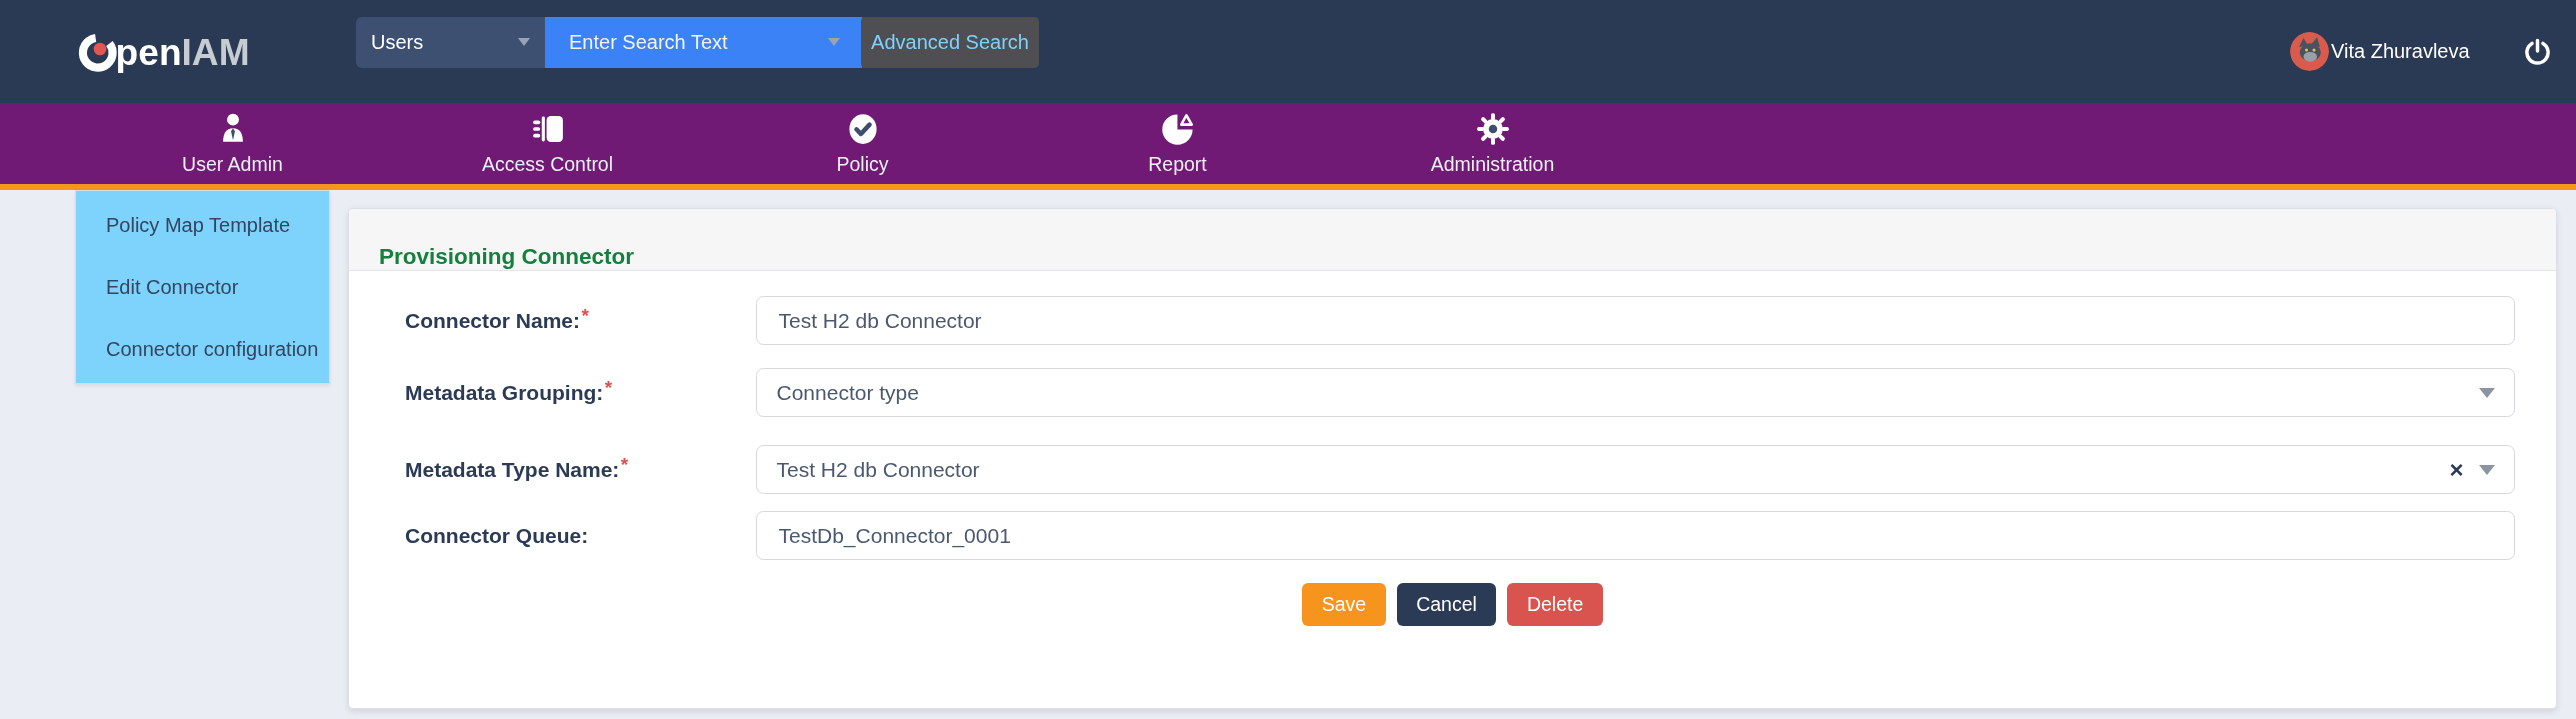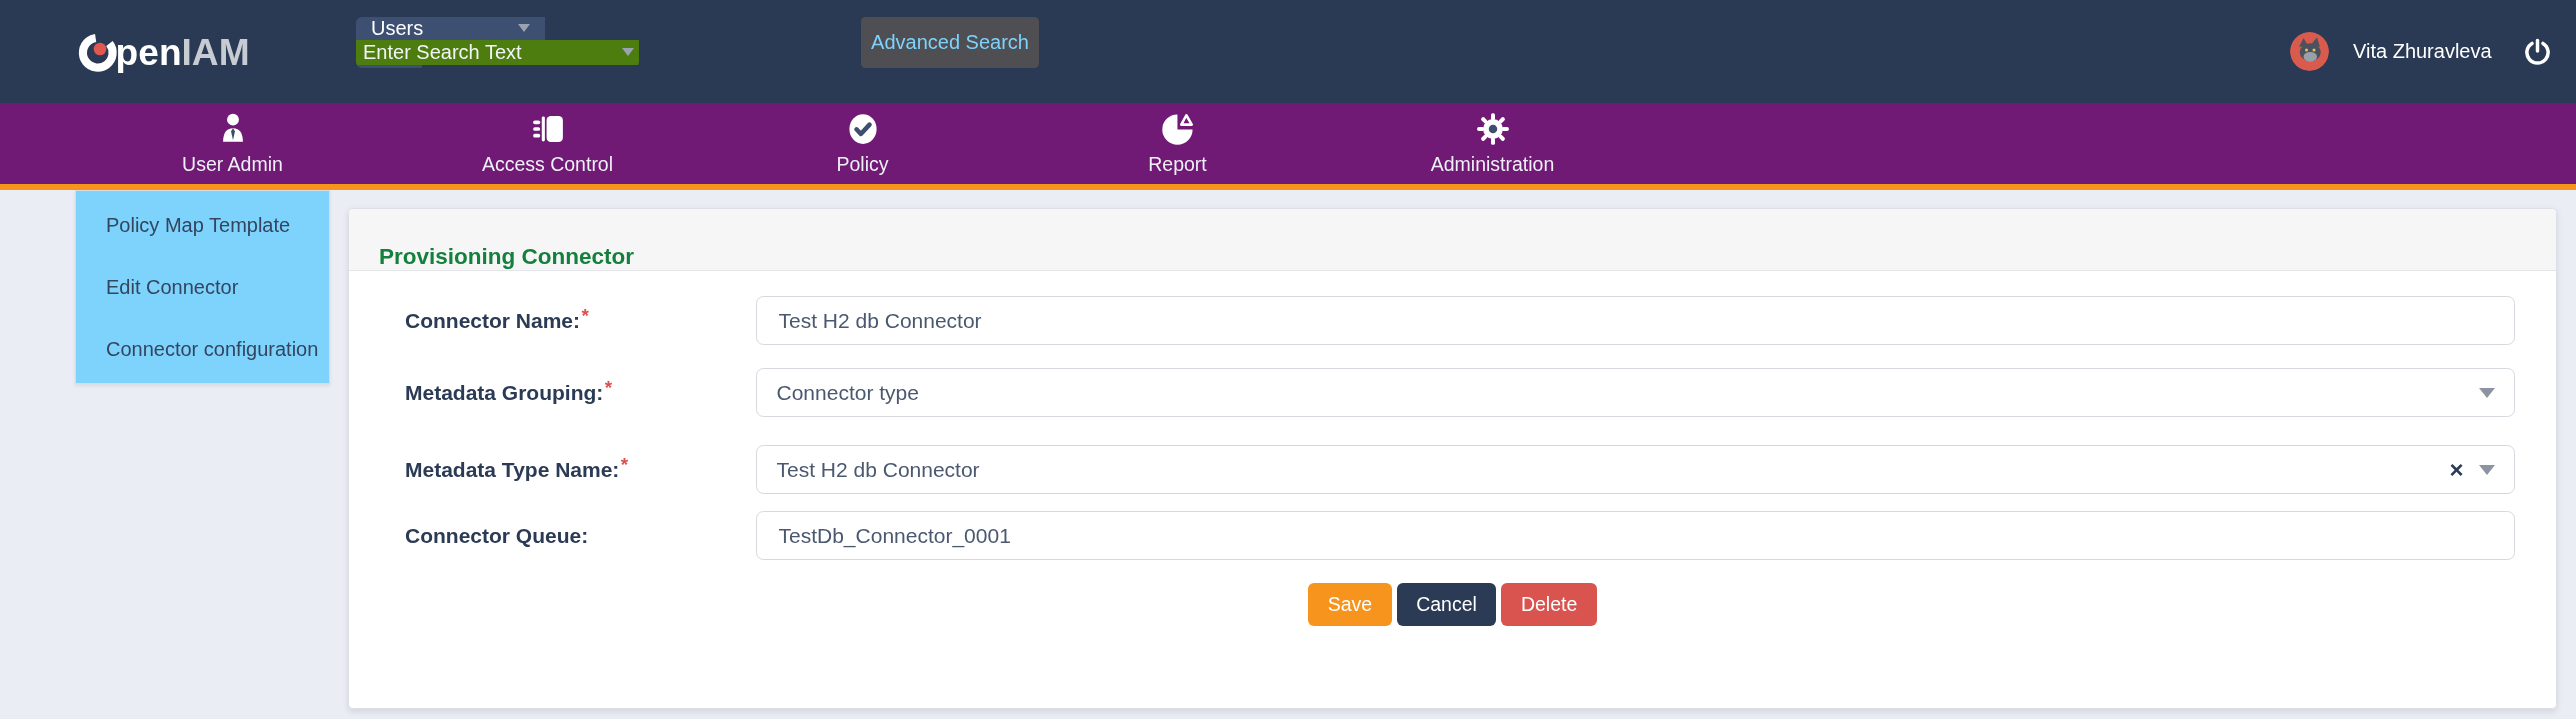--- a/index.html
+++ b/index.html
@@ -5,29 +5,29 @@
   html,body{margin:0;padding:0;}
   body{
     width:2576px;height:719px;position:relative;overflow:hidden;
     background:#EAEDF4;
     font-family:"Liberation Sans", sans-serif;
     -webkit-font-smoothing:antialiased;
   }
   
   .topbar{position:relative;height:103px;background:#2A3A55;}
   .logo{position:absolute;left:76px;top:26px;}
-  .search-group{position:absolute;left:356px;top:16.5px;height:51px;display:flex;border-radius:6px;overflow:hidden;flex-direction:column;}
+  .search-group{position:absolute;left:356px;top:16.5px;height:51px;display:flex;border-radius:6px;overflow:hidden;}
   .scope{width:159px;background:#3E5071;color:#fff;display:flex;align-items:center;justify-content:space-between;padding:0 15px;font-size:20px;cursor:pointer;}
-  .query{width:273px;background:#4d7c0f;display:flex;align-items:center;justify-content:space-between;padding:0 5px;}
+  .query{width:273px;background:#3b82f6;display:flex;align-items:center;justify-content:space-between;padding:0 22px;}
   .query input{flex:1;background:transparent;border:none;outline:none;color:#fff;font-size:20px;font-family:inherit;min-width:0;}
   .query input::placeholder{color:#F2F4F8;opacity:1;}
   .search-btn{width:66px;background:#3E5071;display:flex;align-items:center;justify-content:center;border:none;cursor:pointer;}
   .caret-sm{width:0;height:0;border-left:6.7px solid transparent;border-right:6.7px solid transparent;border-top:8.2px solid #9AA3B2;}
   .adv-btn{position:absolute;left:861px;top:16.5px;height:51px;width:178px;background:#4F4E52;border:none;border-radius:4.5px;color:#7dd3fc;font-size:20px;font-family:inherit;cursor:pointer;}
-  .user{position:absolute;left:2290px;top:0;height:103px;display:flex;align-items:center;gap:24px;color:#fff;}
+  .user{position:absolute;left:2290px;top:0;height:103px;display:flex;align-items:center;gap:2px;color:#fff;}
   .avatar{width:39px;height:39px;border-radius:50%;overflow:hidden;flex:0 0 auto;}
   .user-name{font-size:20px;}
   .power{position:absolute;left:2524px;top:0;height:103px;display:flex;align-items:center;cursor:pointer;}
   
   .navbar{height:81px;background:#701a75;display:flex;padding-left:75px;position:relative;}
   .nav-tab{width:315px;display:flex;flex-direction:column;align-items:center;justify-content:center;gap:6.7px;color:#EDF0F5;position:relative;cursor:pointer;}
   .nav-tab.active{background:#53648C;}
   .nav-icon{height:36px;display:flex;align-items:center;}
   .nav-label{font-size:19.5px;}
   .tab-pointer{position:absolute;bottom:0;left:50%;transform:translateX(-50%);width:0;height:0;
@@ -40,21 +40,21 @@
   .main-card{position:absolute;left:348px;top:18px;width:2209px;height:501px;background:#fff;border:0.7px solid #DCDFE6;border-radius:4.5px;box-shadow:0 2.2px 6px rgba(0,0,0,.10);box-sizing:border-box;}
   .main-head{height:61px;background:#F6F6F7;border-bottom:1.5px solid #E4E5E9;border-radius:4.5px 4.5px 0 0;display:flex;align-items:flex-end;padding-left:30px;font-size:22.5px;font-weight:bold;color:#15803d;}
   .row{position:absolute;left:0;width:100%;height:49px;}
   .flabel{position:absolute;left:56px;top:50%;transform:translateY(-50%);font-weight:bold;font-size:21px;color:#2B3A55;white-space:nowrap;}
   .req{color:#E04F4F;font-size:19px;position:relative;top:-5.2px;margin-left:1.5px;font-weight:bold;}
   .field{position:absolute;left:407px;top:0;width:1759px;height:49px;border:1.5px solid #D6D8DD;border-radius:7.5px;box-sizing:border-box;display:flex;align-items:center;padding:0 19.5px;font-size:21px;color:#4A5870;background:#fff;}
   .field-input{border:none;outline:none;flex:1;font-size:21px;color:#4A5870;font-family:inherit;background:transparent;min-width:0;}
   .field-value{flex:1;}
   .caret-dd{width:0;height:0;border-left:8.2px solid transparent;border-right:8.2px solid transparent;border-top:10.5px solid #8C94A3;margin-left:15px;}
   .clear-x{color:#2B3A55;font-weight:bold;font-size:24px;line-height:1;cursor:pointer;}
-  .btn-row{position:absolute;top:374px;left:0;width:100%;display:flex;justify-content:center;gap:5px;}
+  .btn-row{position:absolute;top:374px;left:0;width:100%;display:flex;justify-content:center;gap:11px;}
   .btn{height:43px;border:none;border-radius:6px;color:#fff;font-size:19.5px;padding:0 19.5px;font-family:inherit;cursor:pointer;}
   .btn.save{background:#F7941E;}
   .btn.cancel{background:#2B3A55;}
   .btn.delete{background:#D9534F;}
 </style>
 </head>
 <body>
 
 <div class="topbar">
   <div class="logo">

